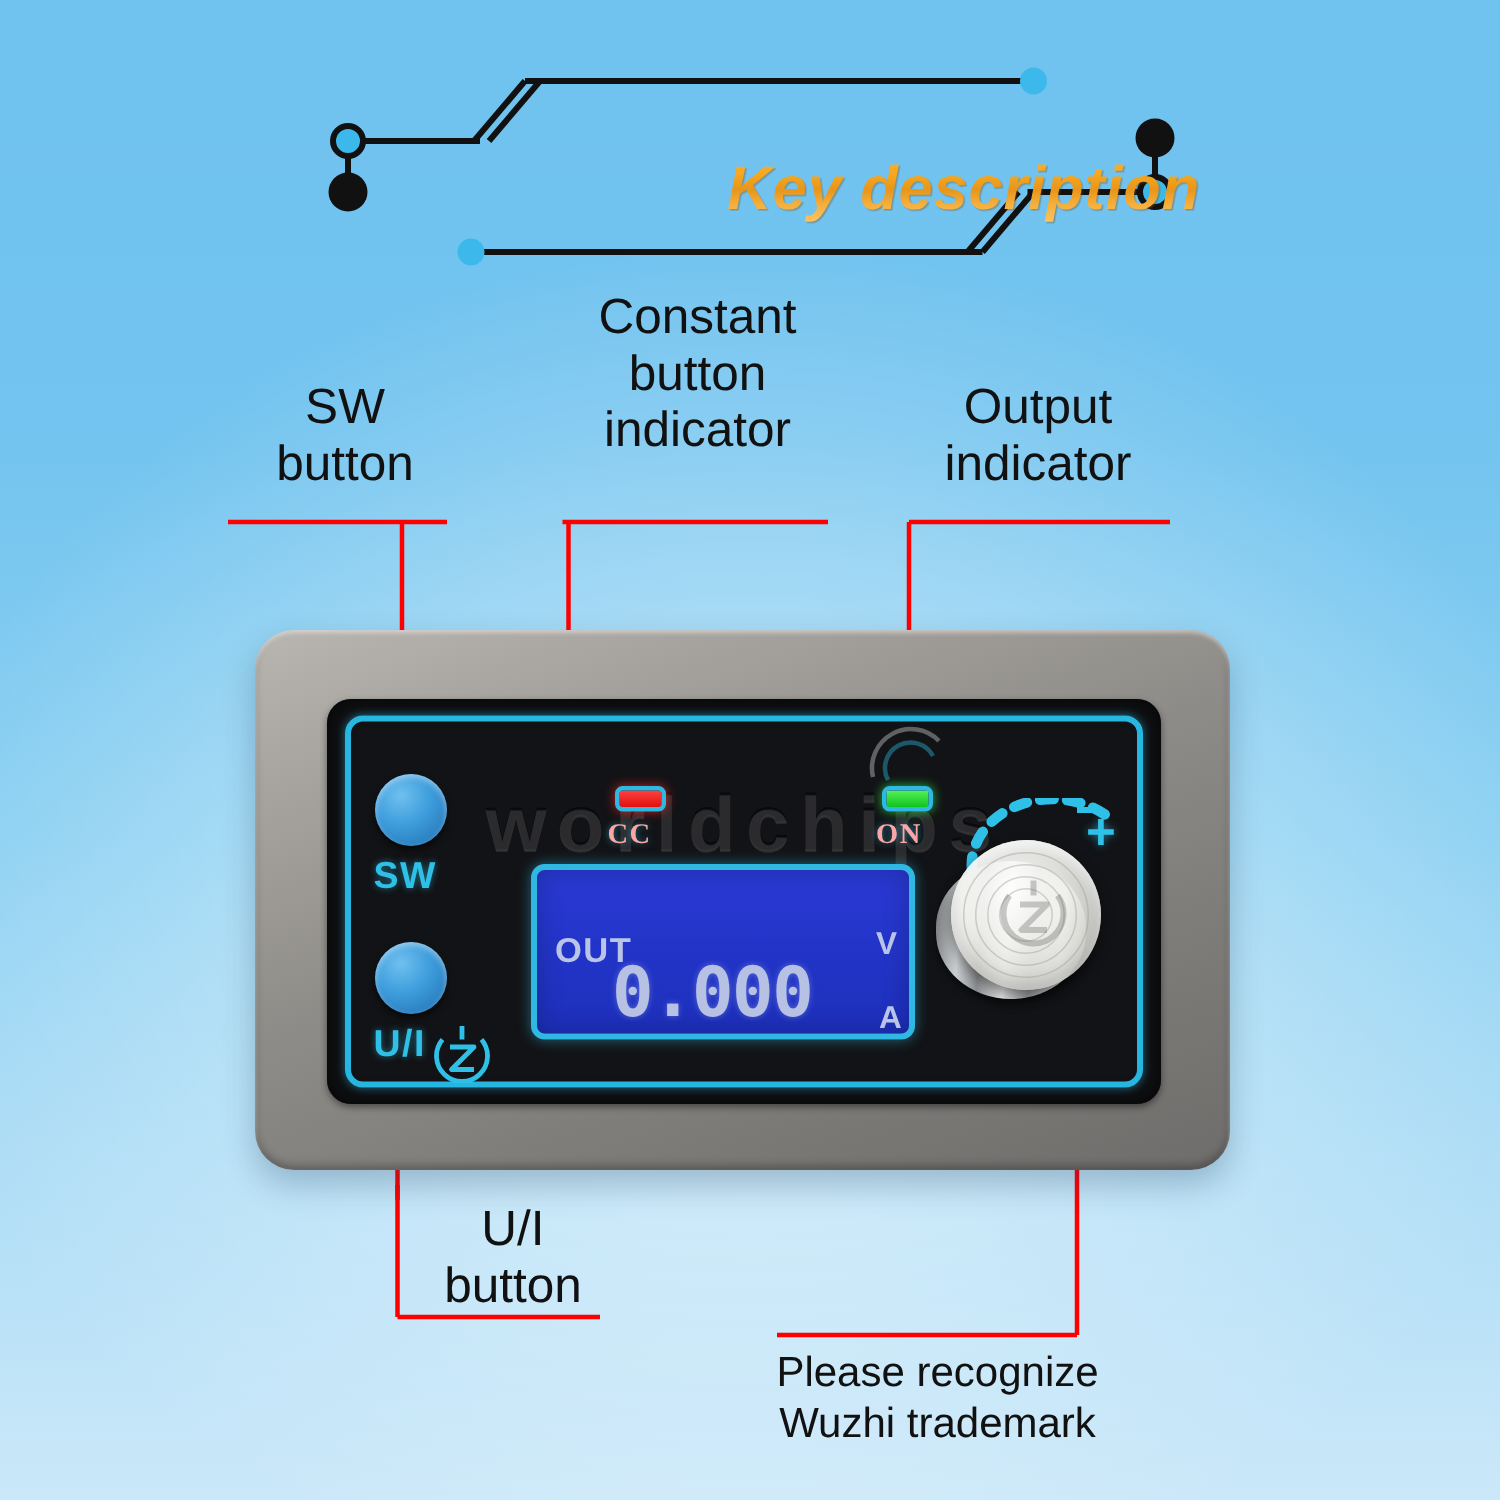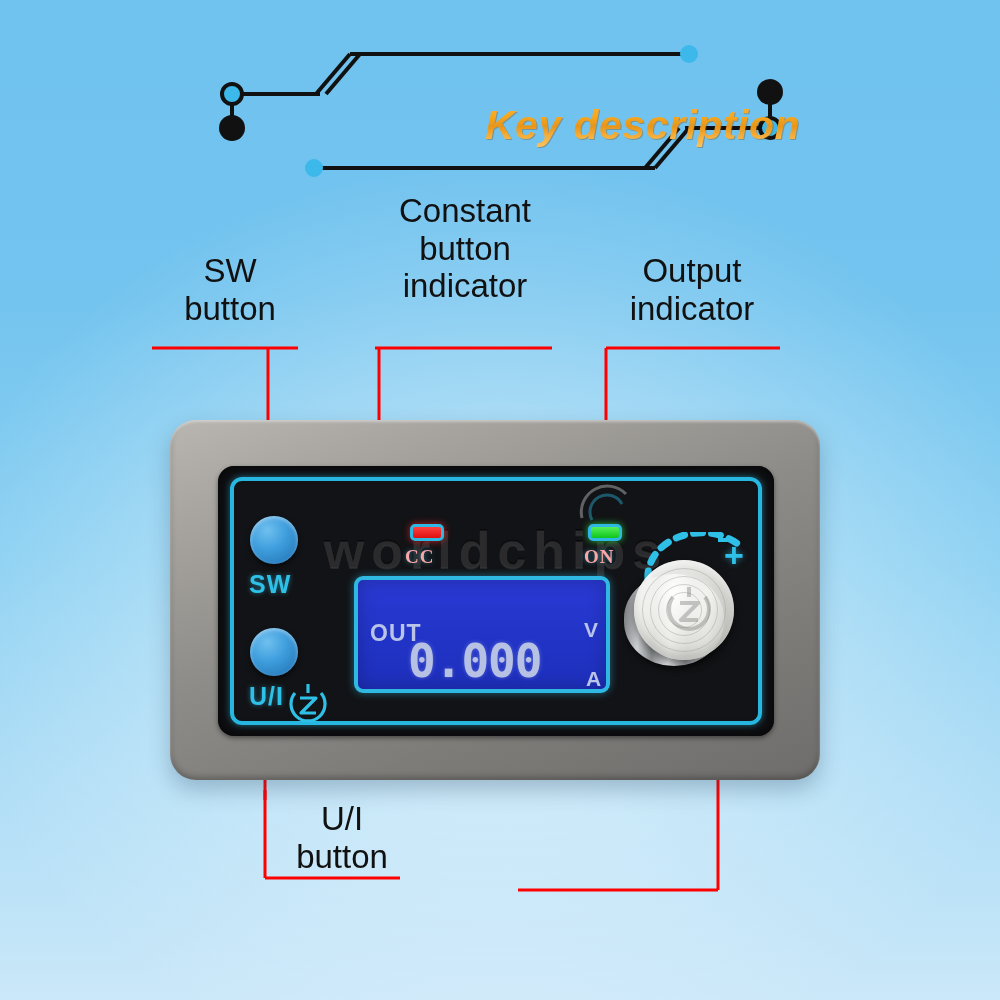--- a/index.html
+++ b/index.html
@@ -336,20 +336,22 @@
 
   <div class="callout" id="label-sw">SW
 button</div>
   <div class="callout" id="label-cc">Constant
 button
 indicator</div>
   <div class="callout" id="label-output">Output
 indicator</div>
   <div class="callout" id="label-ui">U/I
 button</div>
+  <div class="callout sub" id="label-trademark">Please recognize
+Wuzhi trademark</div>
 
   <div id="device">
     <div id="panel">
 
       <div id="watermark">worldchips</div>
       <div id="panel-outline"></div>
 
       <svg id="signal-arcs" viewBox="0 0 60 52">
         <path d="M8 46 A26 26 0 0 1 52 22" stroke="#d8d8d8" stroke-width="3" fill="none"></path>
         <path d="M18 48 A17 17 0 0 1 48 32" stroke="#2fc0e8" stroke-width="3" fill="none"></path>

